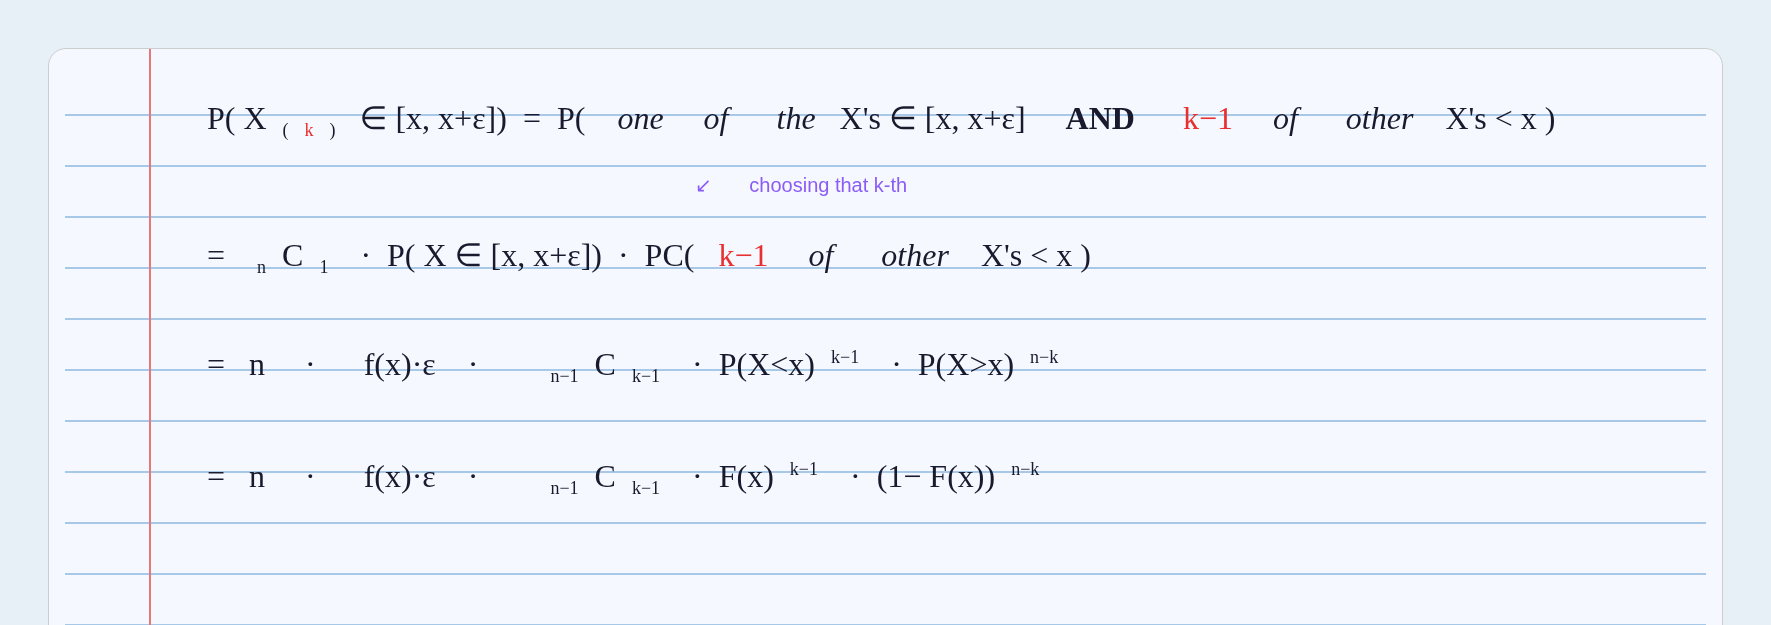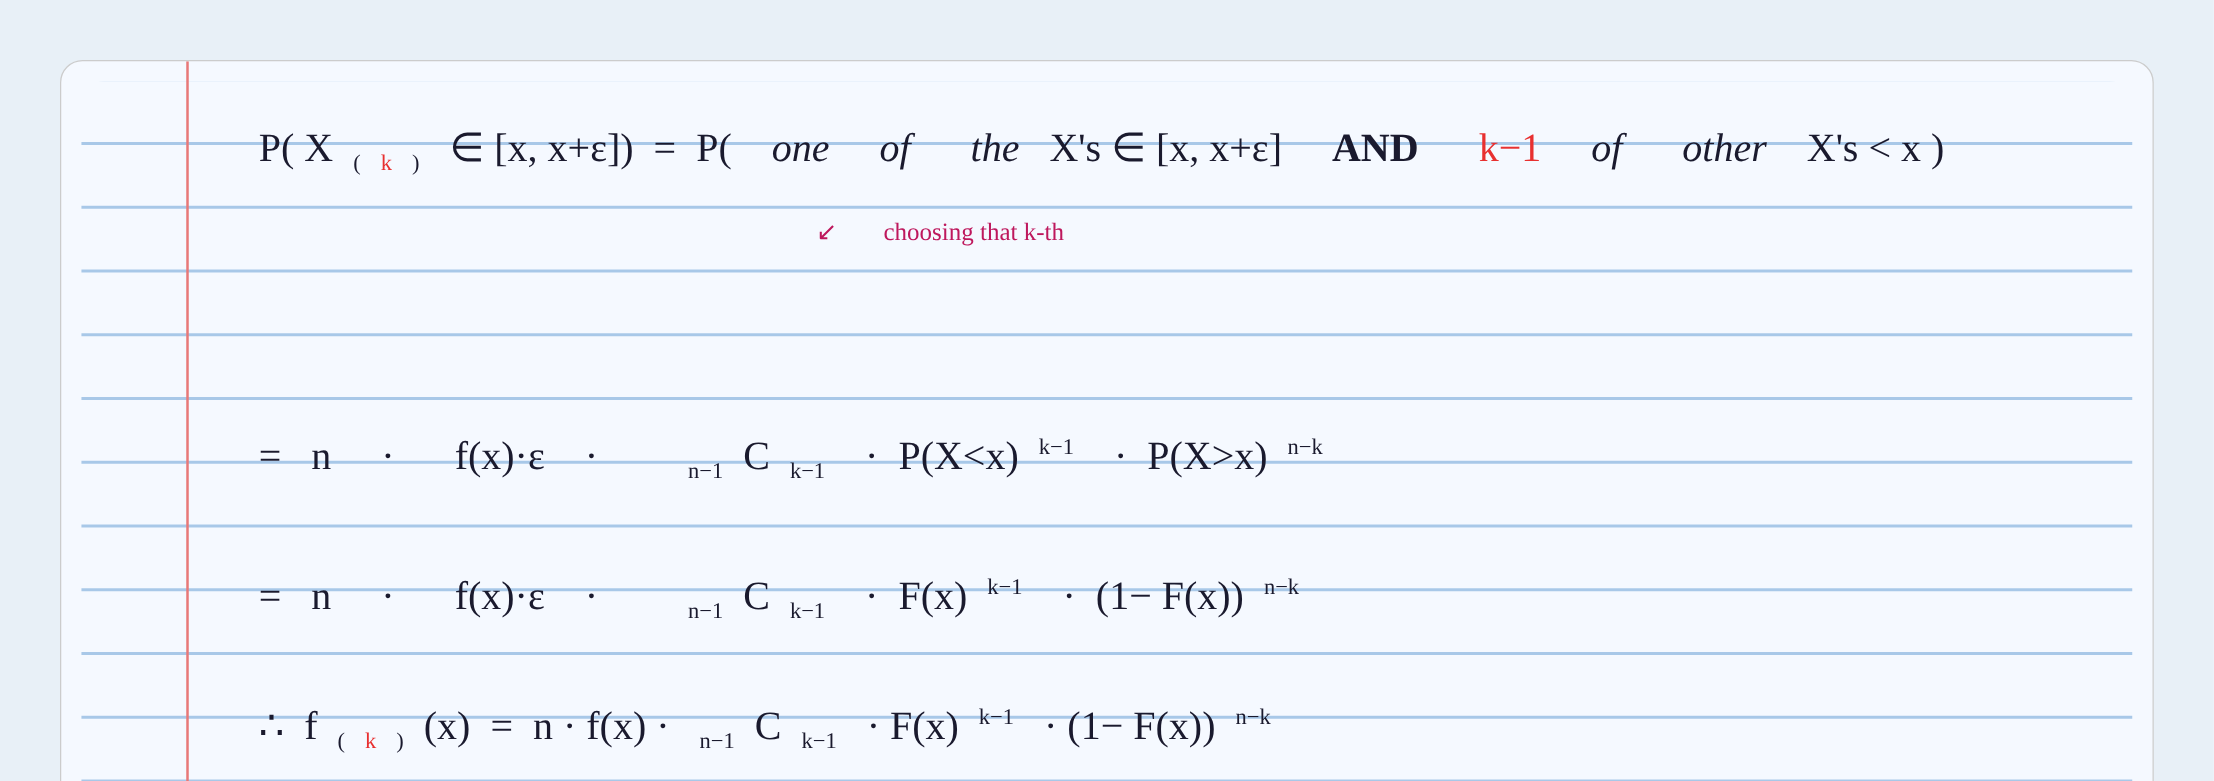--- a/index.html
+++ b/index.html
@@ -99,57 +99,57 @@
 
     sub {
       font-family: 'Comic Sans MS', 'Chalkboard SE', cursive;
       font-size: 18px;
       color: inherit;
     }
 
     .arrow-annotation {
       position: absolute;
       top: 92px;
-      left: 446px;
-      font-family: Liberation Serif, serif;
+      left: 488px;
+      font-family: Liberation Sans, sans-serif;
       font-size: 20px;
-      color: #be185d;
+      color: #8b5cf6;
     }
   </style>
 </head>
 <body>
 
 <div class="notebook">
   <div class="ruled-lines"></div>
 
   <div class="content">
 
     <div class="math-line line1">
       <span class="inline-math">
         P( X<sub>(<span class="red" style="font-size:18px;">k</span>)</sub> ∈ [x, x+ε]) &nbsp;= &nbsp;P( &nbsp;<span style="font-style:italic;">one</span> <span style="font-style:italic;">of</span> &nbsp;<span style="font-style:italic;">the</span> X's ∈ [x, x+ε] &nbsp;&nbsp;<strong>AND</strong> &nbsp;<span class="red">k−1</span> <span style="font-style:italic;">of</span> &nbsp;<span style="font-style:italic;">other</span> &nbsp;X's &lt; x&nbsp;)
       </span>
     </div>
 
     <div class="arrow-annotation">
       <span>↙ </span><span>choosing that k-th</span>
     </div>
 
+    <div class="math-line line3">
+      <span class="inline-math">
+        = &nbsp;<sub>n</sub>C<sub>1</sub> &nbsp;· &nbsp;P( X ∈ [x, x+ε]) &nbsp;· &nbsp;PC( <span class="red">k−1</span> <span style="font-style:italic;">of</span> &nbsp;<span style="font-style:italic;">other</span> &nbsp;X's &lt; x&nbsp;)
+      </span>
+    </div>
 
     <div class="math-line line4">
       <span class="inline-math">
         = &nbsp;&nbsp;n &nbsp;&nbsp;&nbsp;&nbsp;· &nbsp;&nbsp;&nbsp;&nbsp;&nbsp;f(x)·ε &nbsp;&nbsp;&nbsp;· &nbsp;&nbsp;&nbsp;&nbsp;&nbsp;&nbsp;<sub>n−1</sub>C<sub>k−1</sub> &nbsp;·&nbsp; P(X&lt;x)<sup>k−1</sup> &nbsp;·&nbsp; P(X&gt;x)<sup>n−k</sup>
       </span>
     </div>
 
     <div class="math-line line5">
       <span class="inline-math">
         = &nbsp;&nbsp;n &nbsp;&nbsp;&nbsp;&nbsp;· &nbsp;&nbsp;&nbsp;&nbsp;&nbsp;f(x)·ε &nbsp;&nbsp;&nbsp;· &nbsp;&nbsp;&nbsp;&nbsp;&nbsp;&nbsp;<sub>n−1</sub>C<sub>k−1</sub> &nbsp;·&nbsp; F(x)<sup>k−1</sup> &nbsp;·&nbsp; (1− F(x))<sup>n−k</sup>
       </span>
     </div>
 
-    <div class="math-line line6">
-      <span class="inline-math">
-        ∴ &nbsp;f<sub>(<span class="red" style="font-size:18px;">k</span>)</sub>(x) &nbsp;= &nbsp;n · f(x) · <sub>n−1</sub>C<sub>k−1</sub> · F(x)<sup>k−1</sup> · (1− F(x))<sup>n−k</sup>
-      </span>
-    </div>
 
   </div>
 </div>
 
 </body></html>

